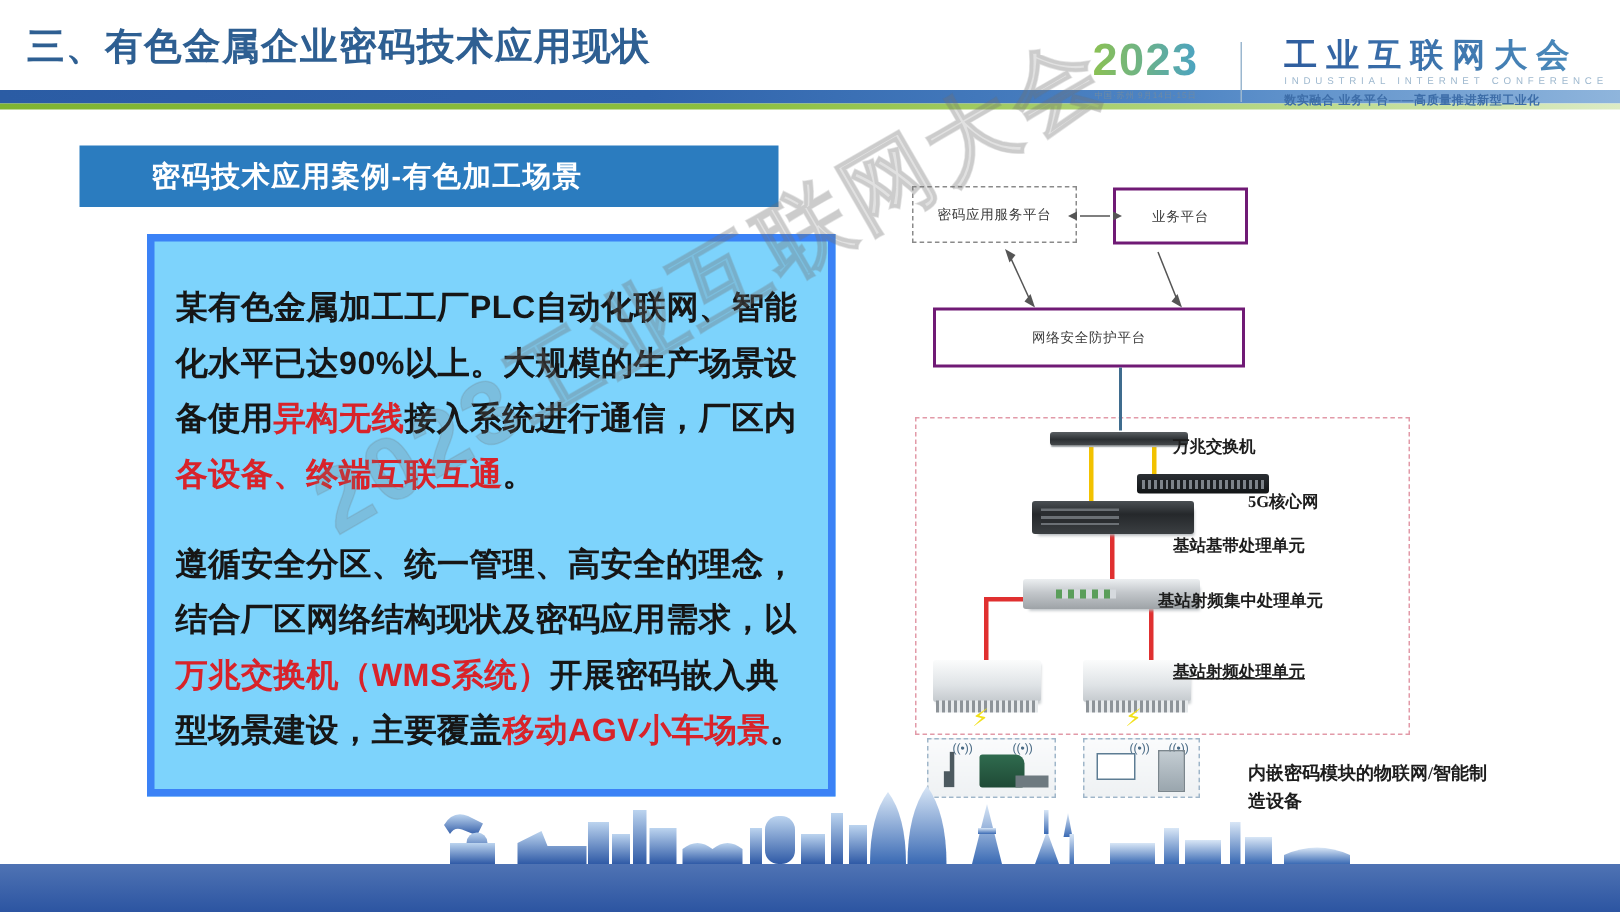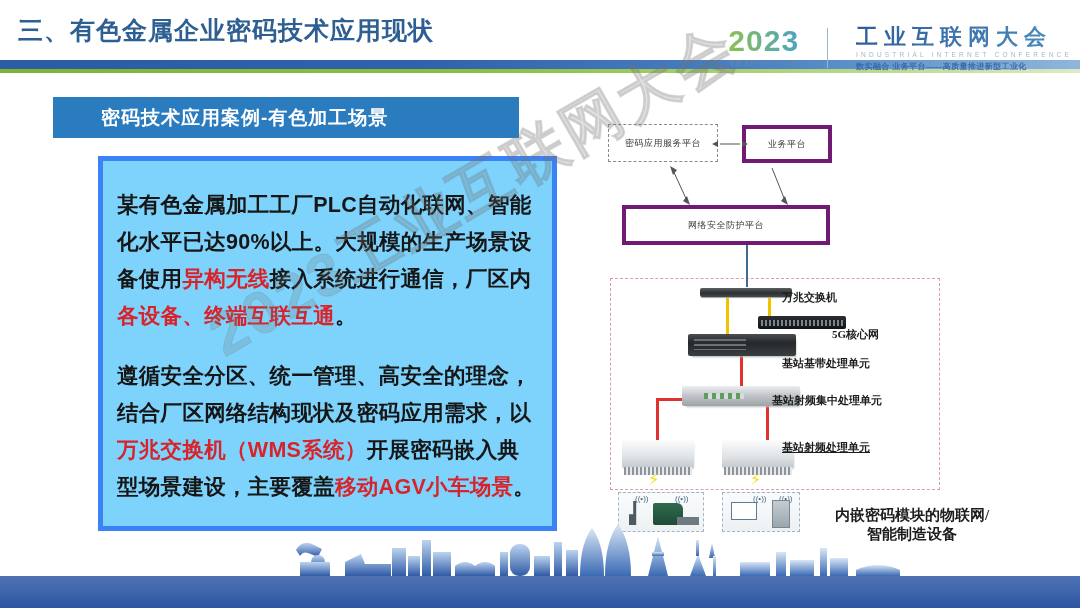--- a/index.html
+++ b/index.html
@@ -71,42 +71,42 @@
 
   
   .diagram{position:absolute;left:560px;top:110px;width:480px;height:430px;}
   .dbox{
     position:absolute;box-sizing:border-box;background:#fff;
     display:flex;align-items:center;justify-content:center;
     font-size:9px;color:#3a3a3a;letter-spacing:.5px;
     font-family:"Liberation Serif","DejaVu Serif",serif;
   }
   .dbox.dashed{border:1px dashed #8a8a8a;}
-  .dbox.solid{border:4px solid #701a75;}
+  .dbox.solid{border:2px solid #701a75;}
   .box-crypto{left:48px;top:14px;width:110px;height:38px;}
   .box-biz{left:182px;top:15px;width:90px;height:38px;}
   .box-net{left:62px;top:95px;width:208px;height:40px;}
 
   .pink-zone{
     position:absolute;left:50px;top:168px;width:330px;height:212px;
     border:1px dashed #e29aa8;box-sizing:border-box;
   }
 
   .dlabel{
     position:absolute;font-size:11px;font-weight:700;color:#1d1d1d;
     font-family:"Liberation Serif","DejaVu Serif",serif;white-space:nowrap;
   }
   .lbl-switch{left:222px;top:180px;}
   .lbl-5g{left:272px;top:217px;}
   .lbl-bbu{left:222px;top:246px;}
   .lbl-rfc{left:212px;top:283px;}
   .lbl-rf{left:222px;top:330px;text-decoration:underline;}
   .caption-bottom{
     position:absolute;left:272px;top:396px;width:160px;
-    font-size:15px;font-weight:700;color:#1d1d1d;line-height:19px;text-align:center;
+    font-size:12px;font-weight:700;color:#1d1d1d;line-height:19px;text-align:left;
     font-family:"Liberation Serif","DejaVu Serif",serif;
   }
 
   
   .hw{position:absolute;border-radius:2px;}
   .hw-switch{left:140px;top:178px;width:92px;height:9px;
     background:linear-gradient(#5a5f63,#2c3033 55%,#45494c);
     box-shadow:0 2px 1px -1px #9aa0a4;}
   .hw-5g{left:198px;top:206px;width:88px;height:13px;
     background:linear-gradient(#2b2f33,#111416);}

